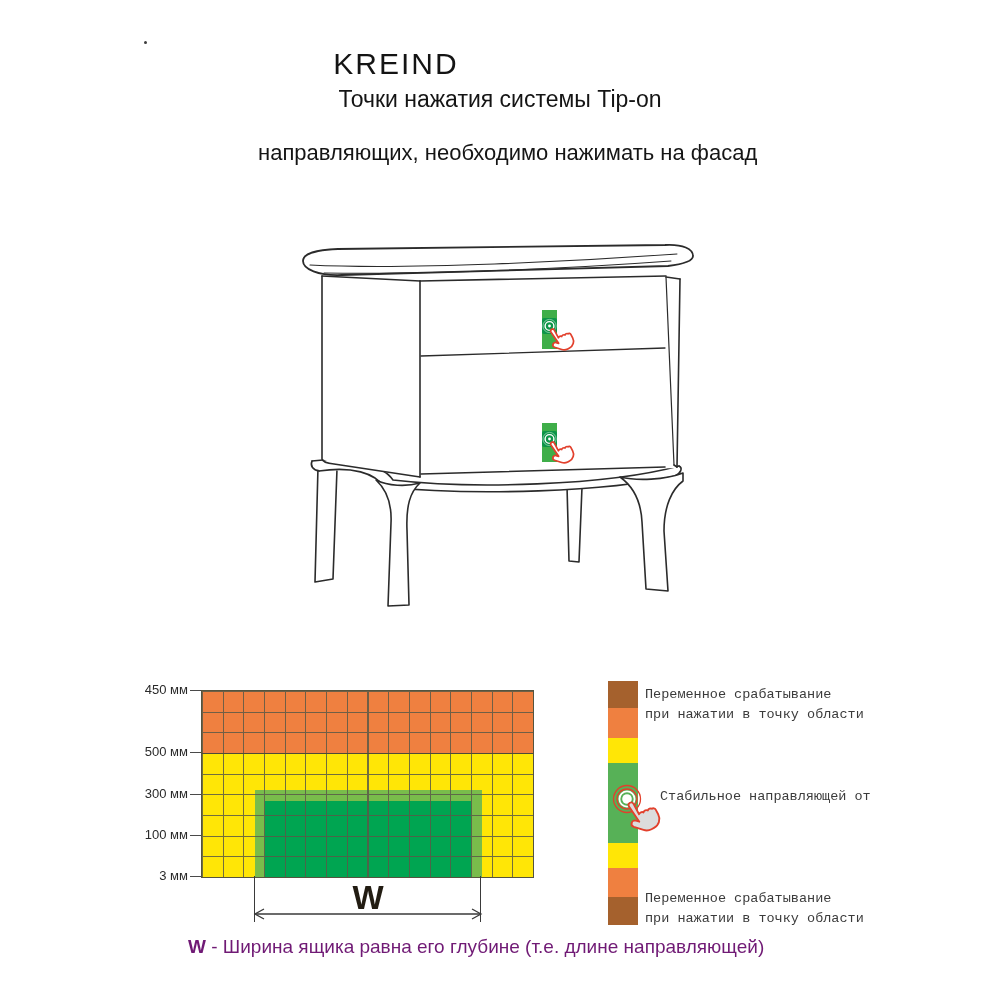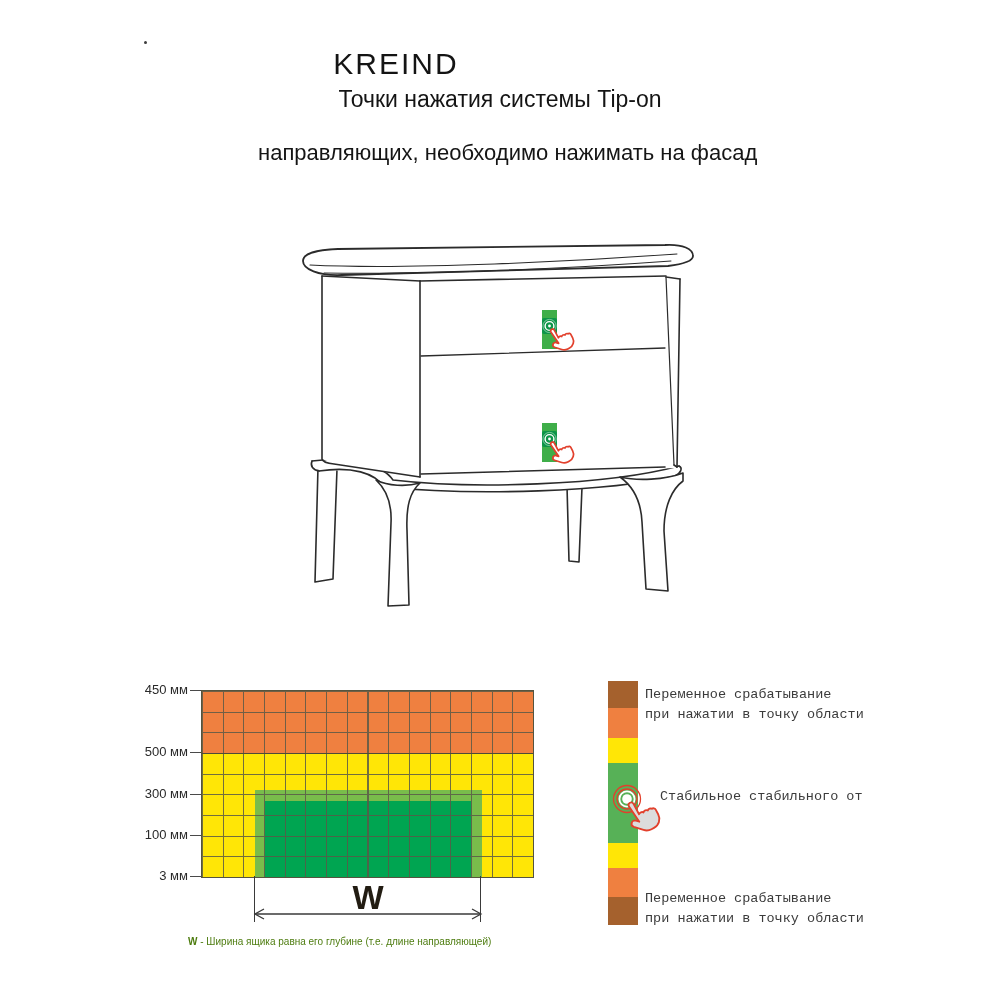--- a/index.html
+++ b/index.html
@@ -24,21 +24,21 @@
     background-image:
       repeating-linear-gradient(to right,#5a5a48 0,#5a5a48 1px,transparent 1px,transparent 20.6875px),
       repeating-linear-gradient(to bottom,#5a5a48 0,#5a5a48 1px,transparent 1px,transparent 20.667px);
     opacity:.85;}
   .boundary{position:absolute;left:0;top:62px;width:331px;height:1px;background:#4c4b38;}
   .ylabel{width:58px;text-align:right;font-size:13px;color:#2a2a2a;}
   .tick{width:11px;height:1px;background:#4a4a4a;left:190px;}
   
   .extline{width:1px;height:46px;background:#3a3a3a;top:876px;}
   .wlabel{left:255px;top:879px;width:226px;text-align:center;font-size:33px;font-weight:bold;color:#221c12;}
-  .note{left:188px;top:936px;font-size:10px;color:#4d7c0f;}
+  .note{left:188px;top:936px;font-size:19px;color:#701a75;}
   .note b{font-weight:bold;}
   
   .legendbar{left:608px;top:681px;width:30px;display:flex;flex-direction:column;}
   .seg{width:30px;}
   .seg-brown{background:#A5612D;}
   .seg-orange{background:#EF8040;}
   .seg-yellow{background:#FFE606;}
   .seg-green{background:#57B157;}
   .ltext{width:240px;font-size:13.5px;line-height:19.5px;color:#3b3b3b;font-family:Liberation Mono, monospace;}
   .l1{left:645px;top:685px;}
@@ -165,18 +165,18 @@
   <g transform="translate(33,33) rotate(-28) scale(1.55)">
     <path d="M-1.7,3 a1.7,1.7 0 0 1 3.4,0 l0,7.6 c0.9,-0.9 2.5,-0.7 3.1,0.3 c0.6,-0.9 2.5,-0.8 3.1,0.2 c0.6,-0.8 2.3,-0.6 2.8,0.3 c0.9,-0.2 1.9,0.5 1.9,1.6 l0,3.4 c0,3.6 -2.9,6.5 -6.5,6.5 l-1.8,0 c-1.8,0 -3.5,-0.7 -4.8,-2 l-4.6,-4.7 c-0.8,-0.9 -0.8,-2.2 0.1,-3 c0.9,-0.8 2.2,-0.8 3,0.1 l1.6,1.6 z" fill="#DCDCDC" stroke="#E2402C" stroke-width="1.2" stroke-linejoin="round"></path>
   </g>
 </svg>
 
 <div class="abs ltext l1">
   <div>Переменное срабатывание</div>
   <div>при нажатии в точку области</div>
 </div>
 <div class="abs ltext l2">
-  <div>Стабильное стабильного от</div>
+  <div>Стабильное направляющей от</div>
 </div>
 <div class="abs ltext l3">
   <div>Переменное срабатывание</div>
   <div>при нажатии в точку области</div>
 </div>
 
 </body></html>

